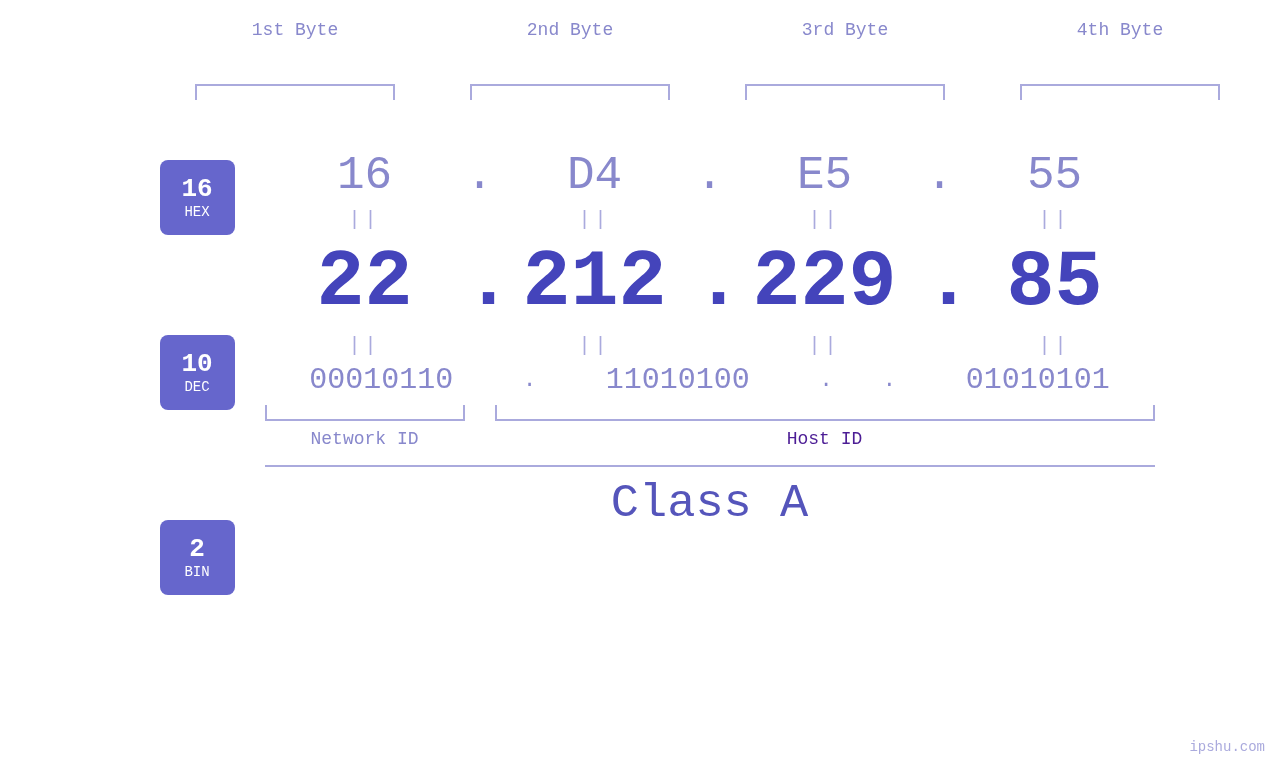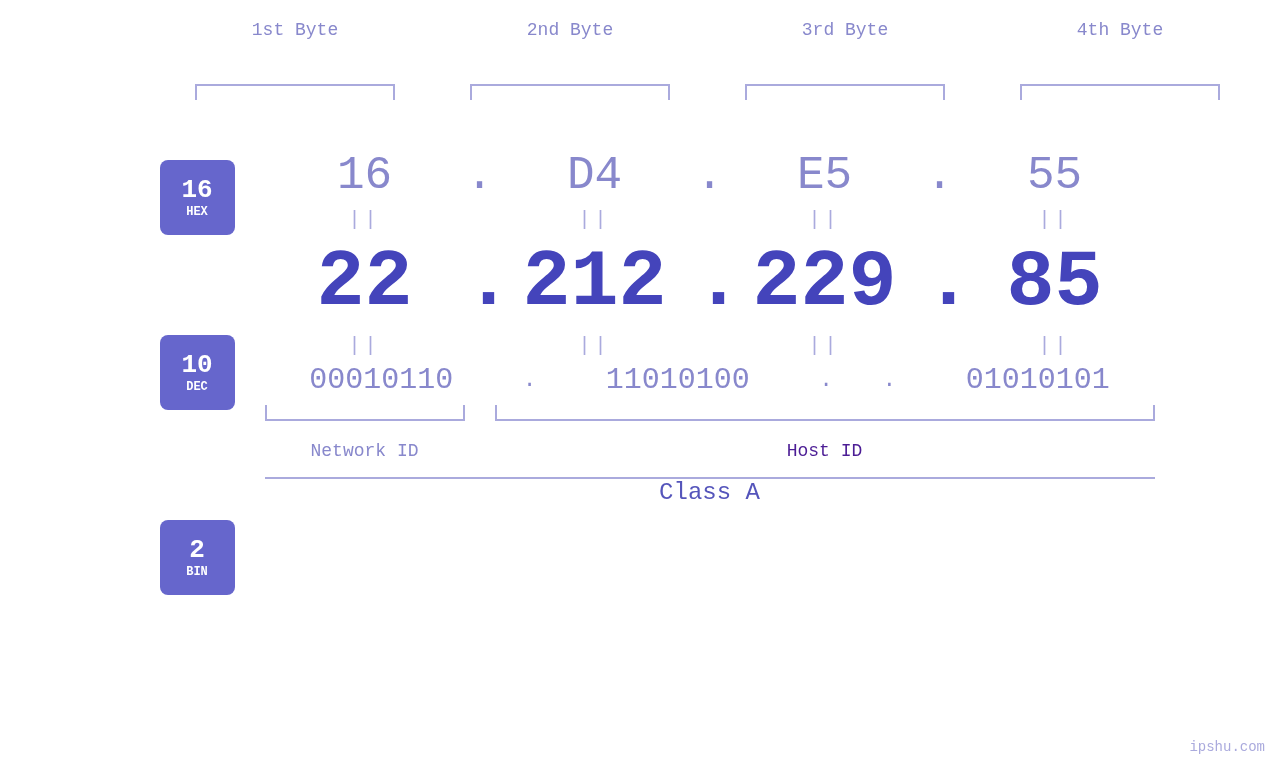--- a/index.html
+++ b/index.html
@@ -77,22 +77,22 @@
       justify-content: center;
     }
 
     .badge-number {
       font-size: 26px;
       font-weight: bold;
       line-height: 1.1;
     }
 
     .badge-label {
-      font-size: 12px;
-      font-weight: bold;
+      font-size: 14px;
+      font-weight: normal;
     }
 
     
     .values-grid {
       flex: 1;
       margin-left: 30px;
       margin-right: 20px;
     }
 
     
@@ -309,29 +309,29 @@
 
       <div style="display:flex; align-items:flex-end; margin-top:8px; padding-right:0;">
 
         <div style="width:200px; height:16px; border-left:2px solid #aaaadd; border-bottom:2px solid #aaaadd; border-right:2px solid #aaaadd;"></div>
 
         <div style="width:30px;"></div>
 
         <div style="flex:1; height:16px; border-left:2px solid #aaaadd; border-bottom:2px solid #aaaadd; border-right:2px solid #aaaadd;"></div>
       </div>
 
-      <div style="display:flex; margin-top:20px;">
+      <div style="display:flex; margin-top:8px;">
         <div style="width:200px; text-align:center; color:#8888cc; font-size:18px;">Network ID</div>
         <div style="width:30px;"></div>
         <div style="flex:1; text-align:center; color:#4c1d95; font-size:18px;">Host ID</div>
       </div>
 
       <div style="width:100%; height:2px; background:#aaaadd; margin-top:16px;"></div>
 
-      <div style="text-align:center; color:#5555bb; font-size:24px; ">Class A</div>
+      <div style="text-align:center; color:#5555bb; font-size:47px; margin-top:10px;">Class A</div>
 
     </div>
 
     <div style="width:20px;"></div>
   </div>
 
   <div class="watermark">ipshu.com</div>
 
 </div>
 

